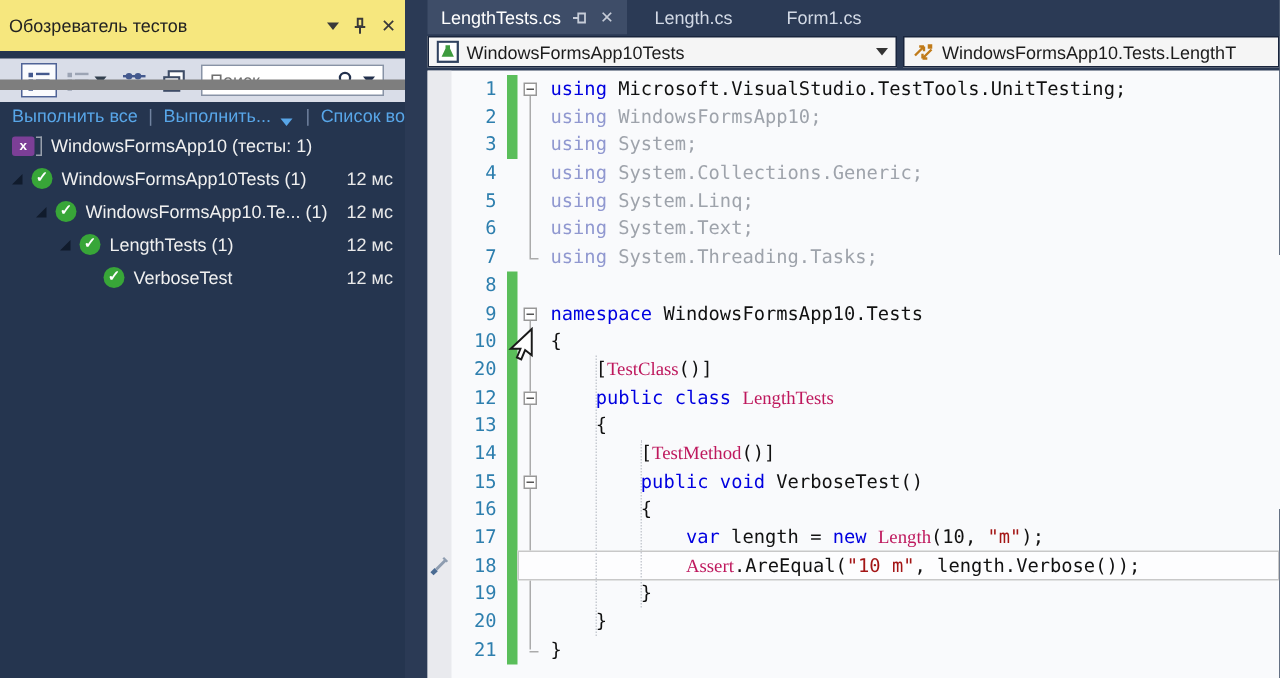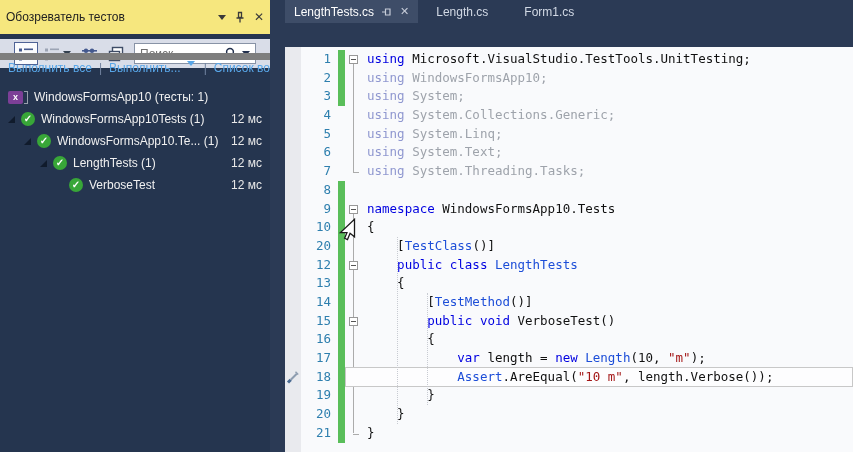--- a/index.html
+++ b/index.html
@@ -20,21 +20,21 @@
   .tbtn{height:23px;display:flex;align-items:center;justify-content:center;padding:0 3px;border:1px solid transparent;box-sizing:border-box;}
   .tbtn.sel{background:#FAFBFD;border-color:#4F6396;}
   .searchbox{flex:1;height:21px;background:#FFF;border:1px solid #8893A6;margin-left:4px;
              display:flex;align-items:center;box-sizing:border-box;overflow:hidden;}
   .searchbox input{flex:1;border:none;outline:none;font:12px "Liberation Sans",sans-serif;color:#333;padding:0 5px;background:transparent;min-width:0;}
   .searchbox input::placeholder{color:#6F6F6F;}
   .sicons{display:flex;align-items:center;gap:4px;padding:0 5px;}
 
   .te-progress{position:absolute;left:0;top:53px;width:270px;height:7px;background:#7E7E7E;}
 
-  .te-links{position:absolute;left:0;top:61px;width:270px;height:23px;display:flex;align-items:flex-start;
+  .te-links{position:absolute;left:0;top:61px;width:270px;height:23px;display:flex;align-items:flex-end;
             padding-left:8px;white-space:nowrap;overflow:hidden;}
   .te-links .lnk{color:#58A6E8;margin-right:7px;}
   .te-links .sep{color:#7183A0;margin-right:7px;}
   .lnk-caret{width:0;height:0;border-left:4px solid transparent;border-right:4px solid transparent;border-top:5px solid #58A6E8;
              display:inline-block;margin:0 9px 0 -1px;}
 
   .te-tree{position:absolute;left:0;top:86px;width:270px;bottom:0;}
   .trow{height:22px;display:flex;align-items:center;padding-right:8px;color:#F0F0F0;}
   .expander{width:0;height:0;border-bottom:7px solid #101B2C;border-left:7px solid transparent;margin-right:6px;flex:none;}
   .exp-space{width:13px;flex:none;}
@@ -67,21 +67,21 @@
   .linenums div{height:18.7px;line-height:18.7px;padding-right:7px;}
   .changeseg{position:absolute;left:53px;width:7px;background:#5ABE5A;}
   .foldmargin{position:absolute;left:60px;top:0;width:18px;height:405px;}
   .foldbox{position:absolute;left:4px;width:9px;height:9px;background:#FFF;border:1px solid #989898;box-sizing:border-box;}
   .foldbox::after{content:"";position:absolute;left:1px;right:1px;top:3px;height:1px;background:#555;}
   .foldline{position:absolute;left:8px;width:1px;background:#ABABAB;}
   .foldtick{position:absolute;left:8px;width:6px;height:1px;background:#ABABAB;}
   .codelines{position:absolute;left:78px;top:3px;padding-left:4px;white-space:pre;z-index:2;}
   .codelines div{height:18.7px;line-height:18.7px;}
   .tk-k{color:#0000E0;}
-  .tk-t{color:#1d4ed8;}
+  .tk-t{color:#be185d;font-family:Liberation Serif, serif;}
   .tk-s{color:#A31515;}
   .tk-p{color:#111111;}
   .tk-fk{color:#9098D0;}
   .tk-fp{color:#9EA3AB;}
   .curline{position:absolute;left:60px;width:508px;height:19.2px;border:1px solid #C8C8C8;background:#FDFDFE;
            box-sizing:border-box;z-index:1;}
   .iguide{position:absolute;width:0;border-left:1px dotted #C8CBD2;z-index:1;}
   .cursor-svg{position:absolute;left:53px;top:171px;z-index:6;}
   .screwdriver{position:absolute;left:1px;z-index:3;}
 </style>
@@ -208,20 +208,38 @@
           <span class="ticon" style="font-size: 11px;">✕</span>
         </div>
         <div class="tab">
           <span>Length.cs</span>
         </div>
         <div class="tab">
           <span>Form1.cs</span>
         </div>
       </div>
 
+    <div class="navbar">
+      <div class="combo left">
+        <svg width="15" height="15">
+          <rect x="0.8" y="0.8" width="13.4" height="13.4" fill="#FFF" stroke="#30425F" stroke-width="1.5"></rect>
+          <path d="M6 3.2 h3 v2.2 l2.6 5.4 h-8.2 l2.6 -5.4 z" fill="#3E9B3E"></path>
+        </svg>
+        <span>WindowsFormsApp10Tests</span>
+        <span class="caret"></span>
+      </div>
+      <div class="combo right">
+        <svg width="15" height="14">
+          <path d="M2 9 L8 3 M8 3 L8 6.2 M8 3 L4.8 3" stroke="#C07B1A" stroke-width="1.6" fill="none"></path>
+          <path d="M13 5 L7 11 M7 11 L7 7.8 M7 11 L10.2 11" stroke="#C07B1A" stroke-width="1.6" fill="none"></path>
+          <rect x="10.5" y="1.5" width="3" height="3" fill="#C07B1A"></rect>
+        </svg>
+        <span>WindowsFormsApp10.Tests.LengthT</span>
+      </div>
+    </div>
 
     <div class="codearea" id="codearea">
       <div class="glyphmargin" id="glyphmargin">
           <span class="screwdriver" style="top: 322.9px;"><svg width="14" height="14">
               <path d="M2 12.5 L4.8 9.7" stroke="#4A6B92" stroke-width="3"></path>
               <path d="M4.8 9.7 L10.8 3.7" stroke="#8E9DB0" stroke-width="2"></path>
               <path d="M9.5 1.8 L12.2 4.5" stroke="#8E9DB0" stroke-width="1.5"></path>
             </svg></span>
         </div>
       <div class="linenums" id="linenums">

